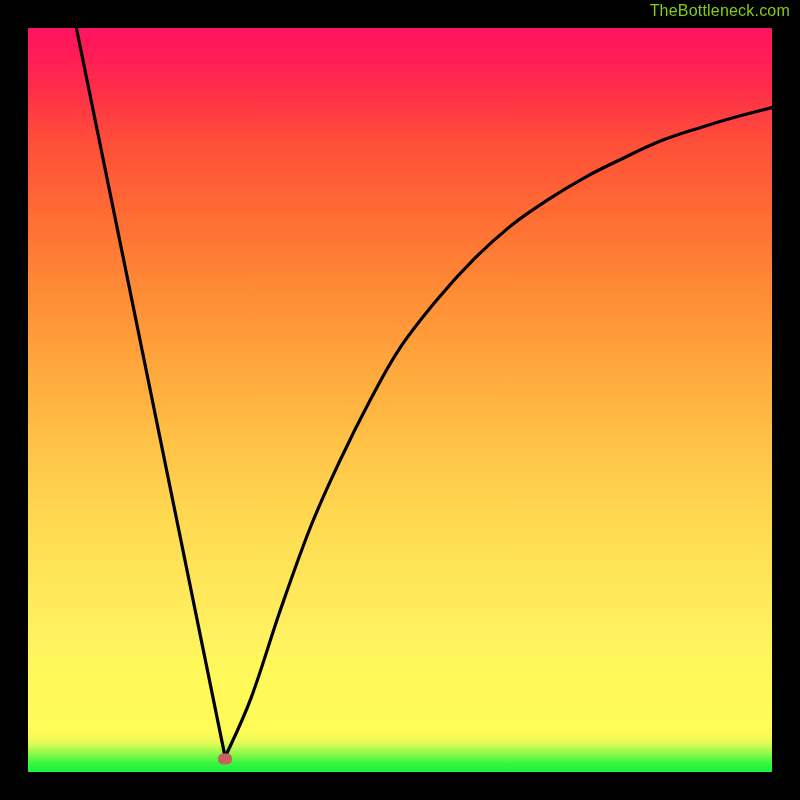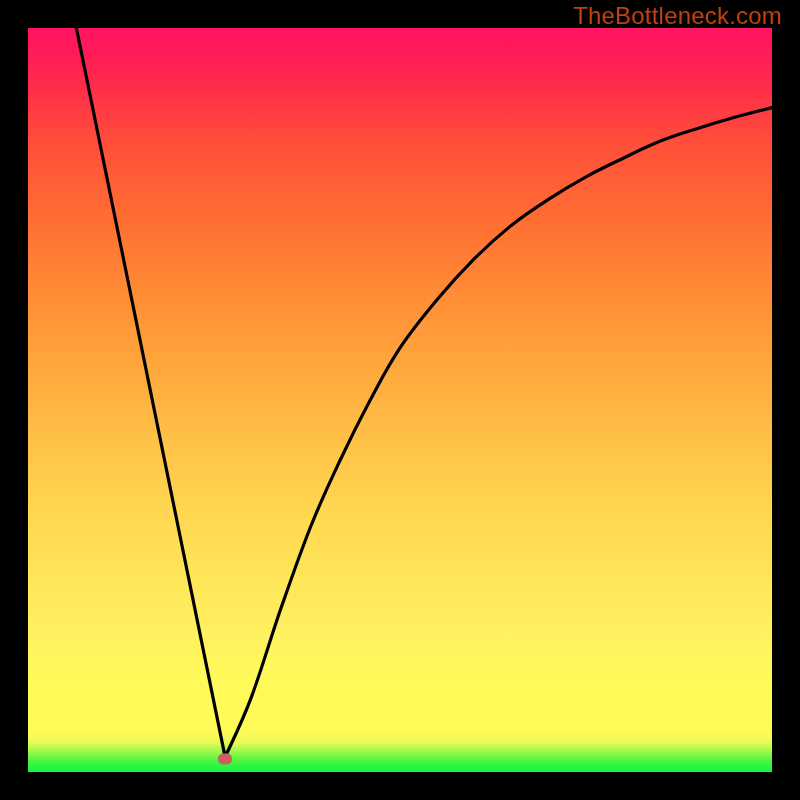--- a/index.html
+++ b/index.html
@@ -7,23 +7,23 @@
     width: 800px;
     height: 800px;
     background: #000;
     position: relative;
     font-family: Arial, sans-serif;
     overflow: hidden;
   }
   .watermark {
     position: absolute;
     top: 2px;
-    right: 18px;
-    color: #c2410c;
-    font-size: 24px;
+    right: 10px;
+    color: #84cc16;
+    font-size: 16px;
     font-weight: 500;
     z-index: 10;
     letter-spacing: 0.2px;
   }
   .plot-area {
     position: absolute;
     left: 28px;
     top: 28px;
     width: 744px;
     height: 744px;

